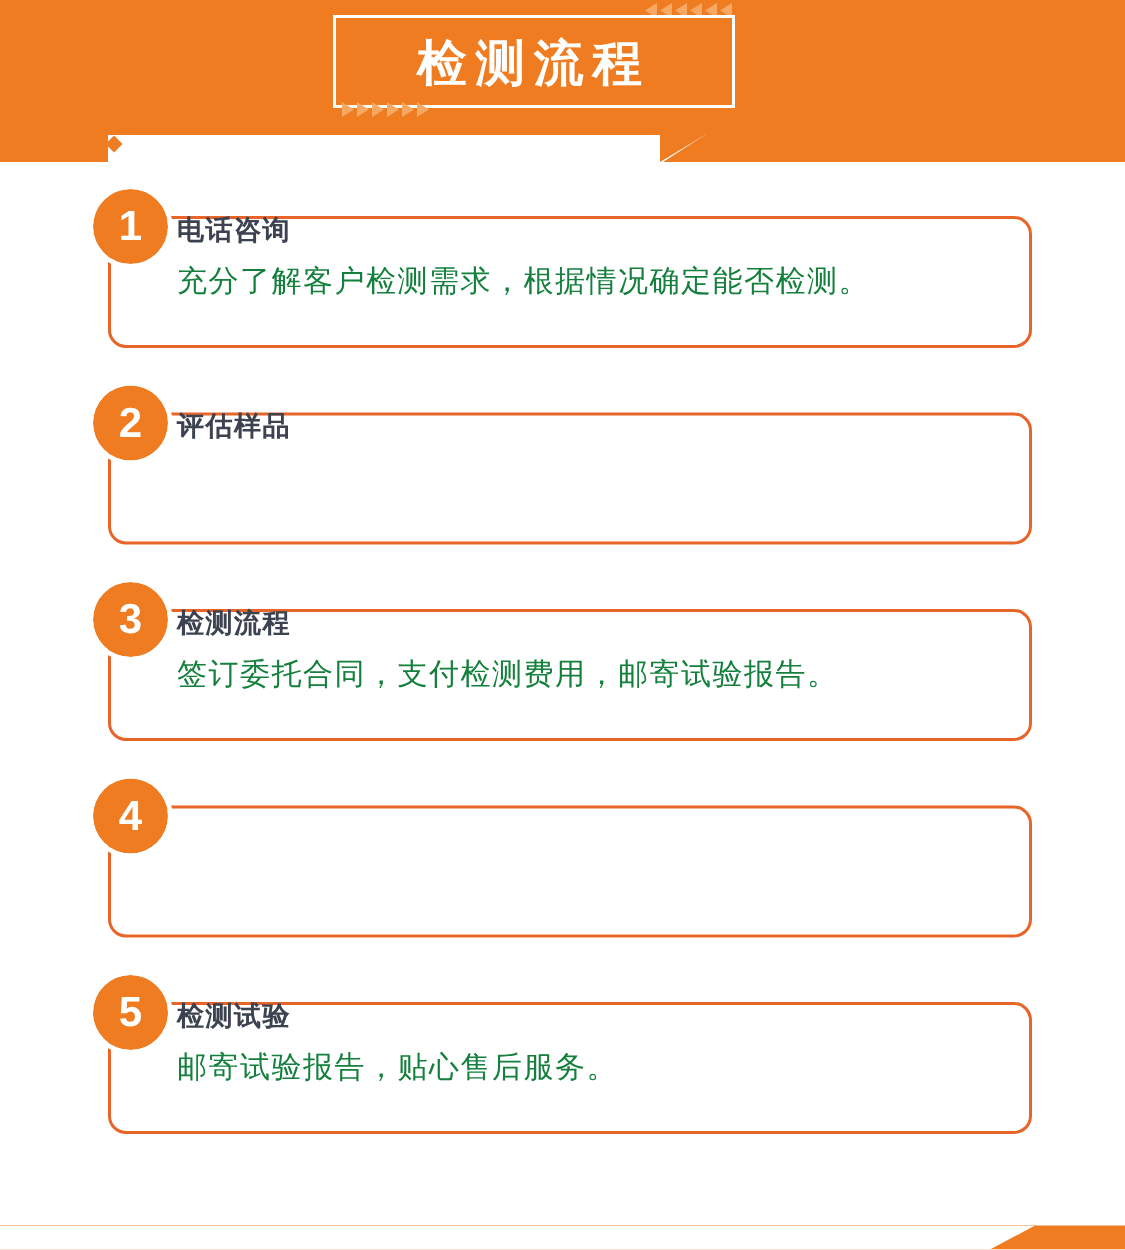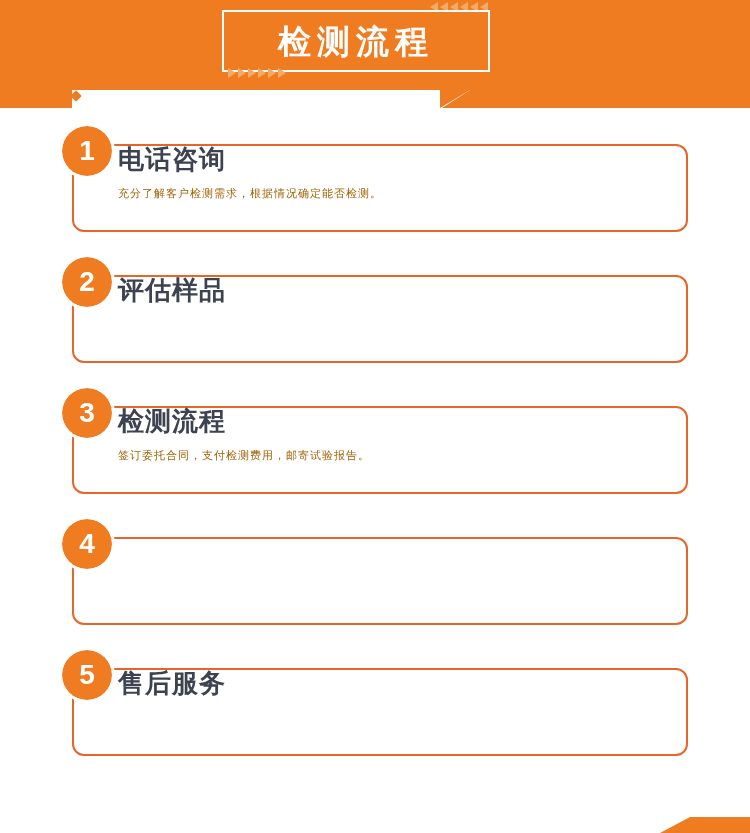--- a/index.html
+++ b/index.html
@@ -129,30 +129,30 @@
     background: #ffffff;
   }
   .step-body {
     position: absolute;
     left: 118px;
     top: 14px;
     width: 560px;
   }
   .step-title {
     color: #3C4250;
-    font-size: 26px;
+    font-size: 18px;
     font-weight: bold;
     letter-spacing: 1px;
     line-height: 1.5;
     margin: 0 0 6px 0;
     white-space: nowrap;
   }
   .step-desc {
-    color: #a16207;
-    font-size: 11px;
+    color: #15803d;
+    font-size: 20px;
     letter-spacing: 1px;
     line-height: 1.5;
     margin: 0;
     white-space: nowrap;
   }
   .step-num {
     position: absolute;
     left: 62px;
     top: 0;
     width: 50px;
@@ -261,21 +261,22 @@
 
   <div class="step">
     <div class="step-card"></div>
     <div class="step-num">4</div>
   </div>
 
   <div class="step">
     <div class="step-card"></div>
     <div class="step-num">5</div>
     <div class="step-body">
-      <p class="step-title">售后服务</p>
+      <p class="step-title">检测试验</p>
+      <p class="step-desc">邮寄试验报告，贴心售后服务。</p>
     </div>
   </div>
 
 </div>
 
 <div class="footer-bar">
   <div class="footer-notch"></div>
 </div>
 
 </body></html>

